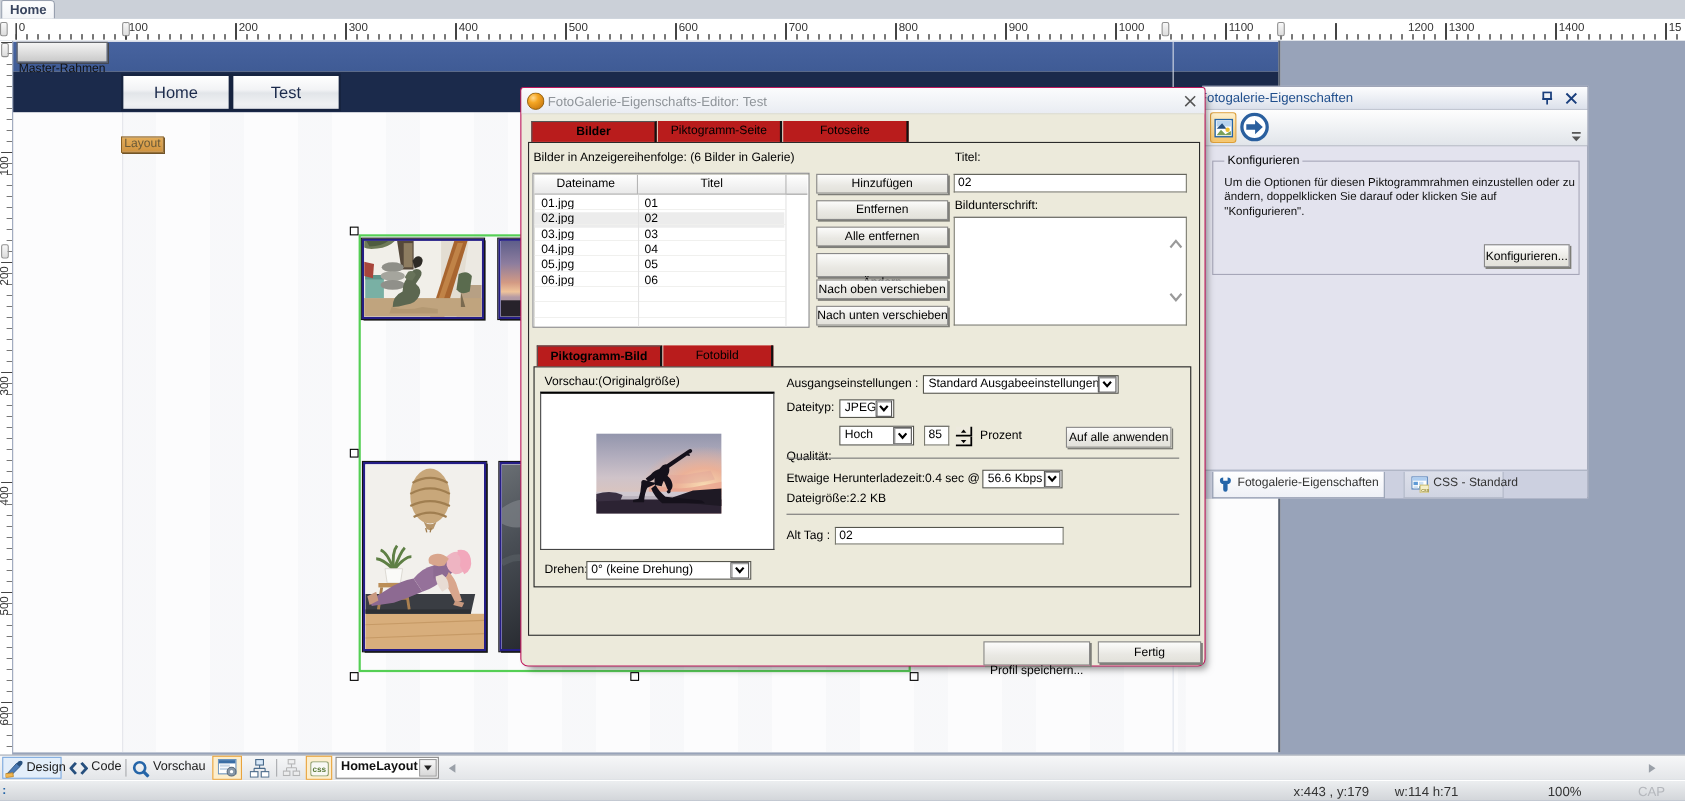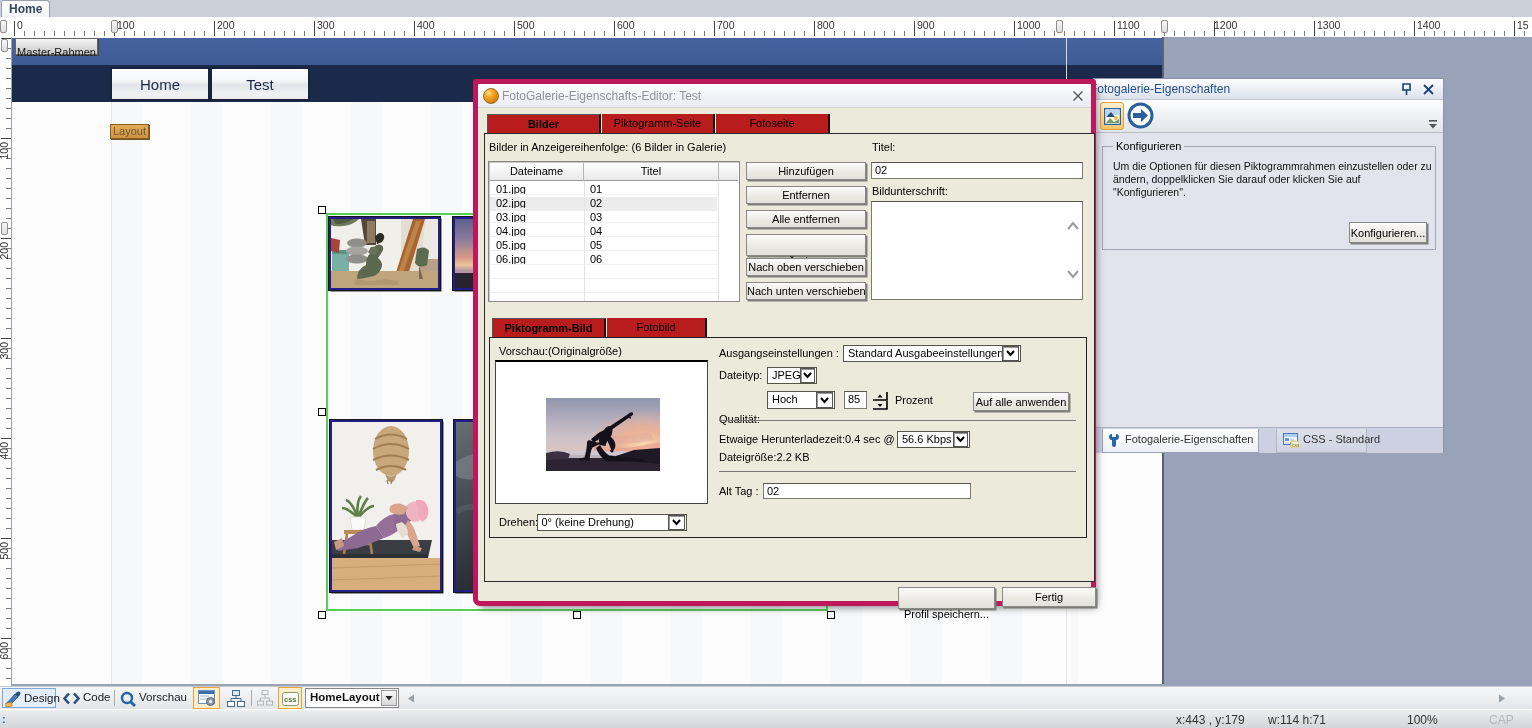--- a/index.html
+++ b/index.html
@@ -22,29 +22,29 @@
 .vlab { position:absolute; left:-2px; font-size:10.5px; color:#333; writing-mode:vertical-rl; transform:rotate(180deg); }
 .vmark { position:absolute; left:1px; width:7px; height:13px; background:linear-gradient(#f8f8f8,#ddd); border:1px solid #909090; border-radius:2px; }
 
 #page { left:12px; top:37px; width:1152px; height:647px; background:#fcfcfd; border-right:2px solid #5a6372; }
 #stripes { left:99px; top:65px; width:967px; height:582px; background:repeating-linear-gradient(90deg,rgba(214,219,226,0.12) 0 31px,transparent 31px 80px); }
 #guide1 { left:99px; top:65px; width:1px; height:582px; background:rgba(200,205,212,0.40); }
 #guide2 { left:1054px; top:1px; width:1px; height:646px; background:rgba(222,228,236,0.95); z-index:5; }
 #blueband { left:0; top:1px; width:1150px; height:27px; background:linear-gradient(#47639f,#3f5b95); }
 #navband { left:0; top:28px; width:1150px; height:37px; background:#1b2a4b; }
 .navbtn { top:30px; height:34px; width:100px; background:linear-gradient(#ffffff,#f2f3f5 42%,#e2e5e9 52%,#eff1f3 85%,#e8eaee); border:2px solid #16233f; color:#1b2a4b; font-size:15px; text-align:center; padding-top:7px; }
-#mframe { left:3px; top:1px; width:83px; height:17px; background:linear-gradient(#f4f4f4,#c9c9c9); border:1px solid #666; box-shadow:1px 1px 0 #444; font-size:11px; white-space:nowrap; color:#111; text-align:center; padding-top:7px; }
+#mframe { left:3px; top:1px; width:83px; height:17px; background:linear-gradient(#f4f4f4,#c9c9c9); border:1px solid #666; box-shadow:1px 1px 0 #444; font-size:11px; white-space:nowrap; color:#111; text-align:center; padding-top:17px; }
 #layoutlab { left:98px; top:87px; width:39px; height:15px; background:linear-gradient(#e3ac58,#cf9340); border:1px solid #8a5f1e; box-shadow:1px 1px 0 #70542a; font-size:11px; color:#6a5a38; text-align:center; }
 
 .green { position:absolute; border:2px solid #55cf55; }
 .handle { position:absolute; width:8px; height:8px; background:#fff; border:1.5px solid #000; }
 
 .photo { position:absolute; border:2px solid #251d86; outline:1px solid #15151a; box-shadow:1.5px 1.5px 0 rgba(0,0,0,0.8); overflow:hidden; }
 
-#dialog { z-index:50; left:473px; top:79px; width:623px; height:527px; background:#eceadb; border:5px solid #be185d; border-radius:3px 3px 7px 7px; box-shadow:4px 5px 7px -3px rgba(50,50,50,0.55); }
+#dialog { z-index:50; left:473px; top:79px; width:623px; height:527px; background:#eceadb; border:1px solid #be185d; border-radius:3px 3px 7px 7px; box-shadow:4px 5px 7px -3px rgba(50,50,50,0.55); }
 #dtitle { left:0; top:0; width:100%; height:24px; background:linear-gradient(#fbfcfd,#e9ecf2); border-bottom:1px solid #d5d5cd; border-radius:3px 3px 0 0; }
 #dtitle span { position:absolute; left:24px; top:5px; font-size:12px; color:#8f9499; }
 .dtab { position:absolute; top:30px; height:19px; font-size:11px; white-space:nowrap; text-align:center; padding-top:3px; border-right:2px solid #111; background:#b91c1c; z-index:3; }
 .dtab.active { font-weight:bold; border-left:1px solid #555; border-top:1px solid #555; }
 #dpage { left:6px; top:48.5px; width:611px; height:449px; border:1.5px solid #2a2a2a; background:#eceadb; }
 .lbl { position:absolute; font-size:11px; color:#000; white-space:nowrap; }
 .btn3d { position:absolute; background:linear-gradient(#fcfcfb,#e9e8e3 60%,#e2e1da); border:1px solid #888; box-shadow:1.5px 1.5px 0 #7e7e78; font-size:11px; white-space:nowrap; color:#000; text-align:center; font-family:"Liberation Sans", sans-serif; }
 .inp { position:absolute; background:#fff; border:1px solid #7a7a6e; border-top-color:#55554c; font-size:11px; color:#000; padding:1px 3px; }
 .dd { position:absolute; background:#fff; border:1px solid #55554c; font-size:11px; white-space:nowrap; color:#000; }
 .dd .txt { position:absolute; left:4px; top:1px; white-space:nowrap; }
@@ -87,21 +87,21 @@
   <span class="hlab" style="left:217px;">200</span>
   <span class="hlab" style="left:317px;">300</span>
   <span class="hlab" style="left:417px;">400</span>
   <span class="hlab" style="left:517px;">500</span>
   <span class="hlab" style="left:617px;">600</span>
   <span class="hlab" style="left:717px;">700</span>
   <span class="hlab" style="left:817px;">800</span>
   <span class="hlab" style="left:917px;">900</span>
   <span class="hlab" style="left:1017px;">1000</span>
   <span class="hlab" style="left:1117px;">1100</span>
-  <span class="hlab" style="left:1214px;">1200</span>
+  <span class="hlab" style="left:1280px;">1200</span>
   <span class="hlab" style="left:1317px;">1300</span>
   <span class="hlab" style="left:1417px;">1400</span>
   <span class="hlab" style="left:1517px;">15</span>
   <div class="hmark" style="left:0px;"></div>
   <div class="hmark" style="left:111px;"></div>
   <div class="hmark" style="left:1056px;"></div>
   <div class="hmark" style="left:1161px;"></div>
 </div>
 <div class="abs" id="vruler">
   <div class="minor"></div>

